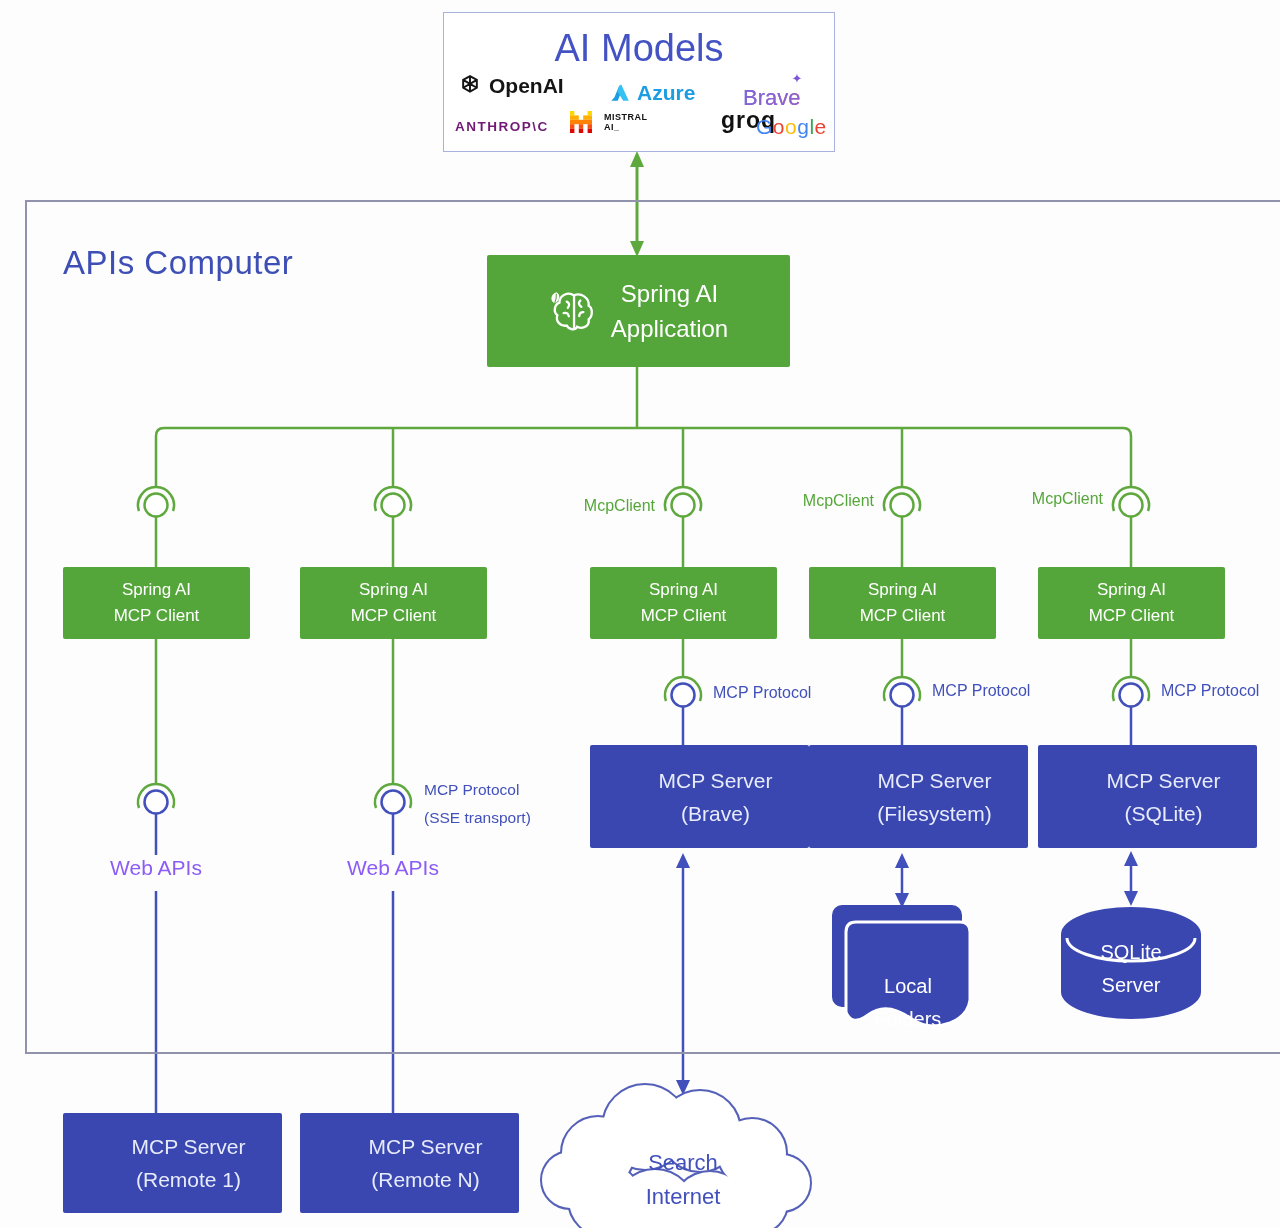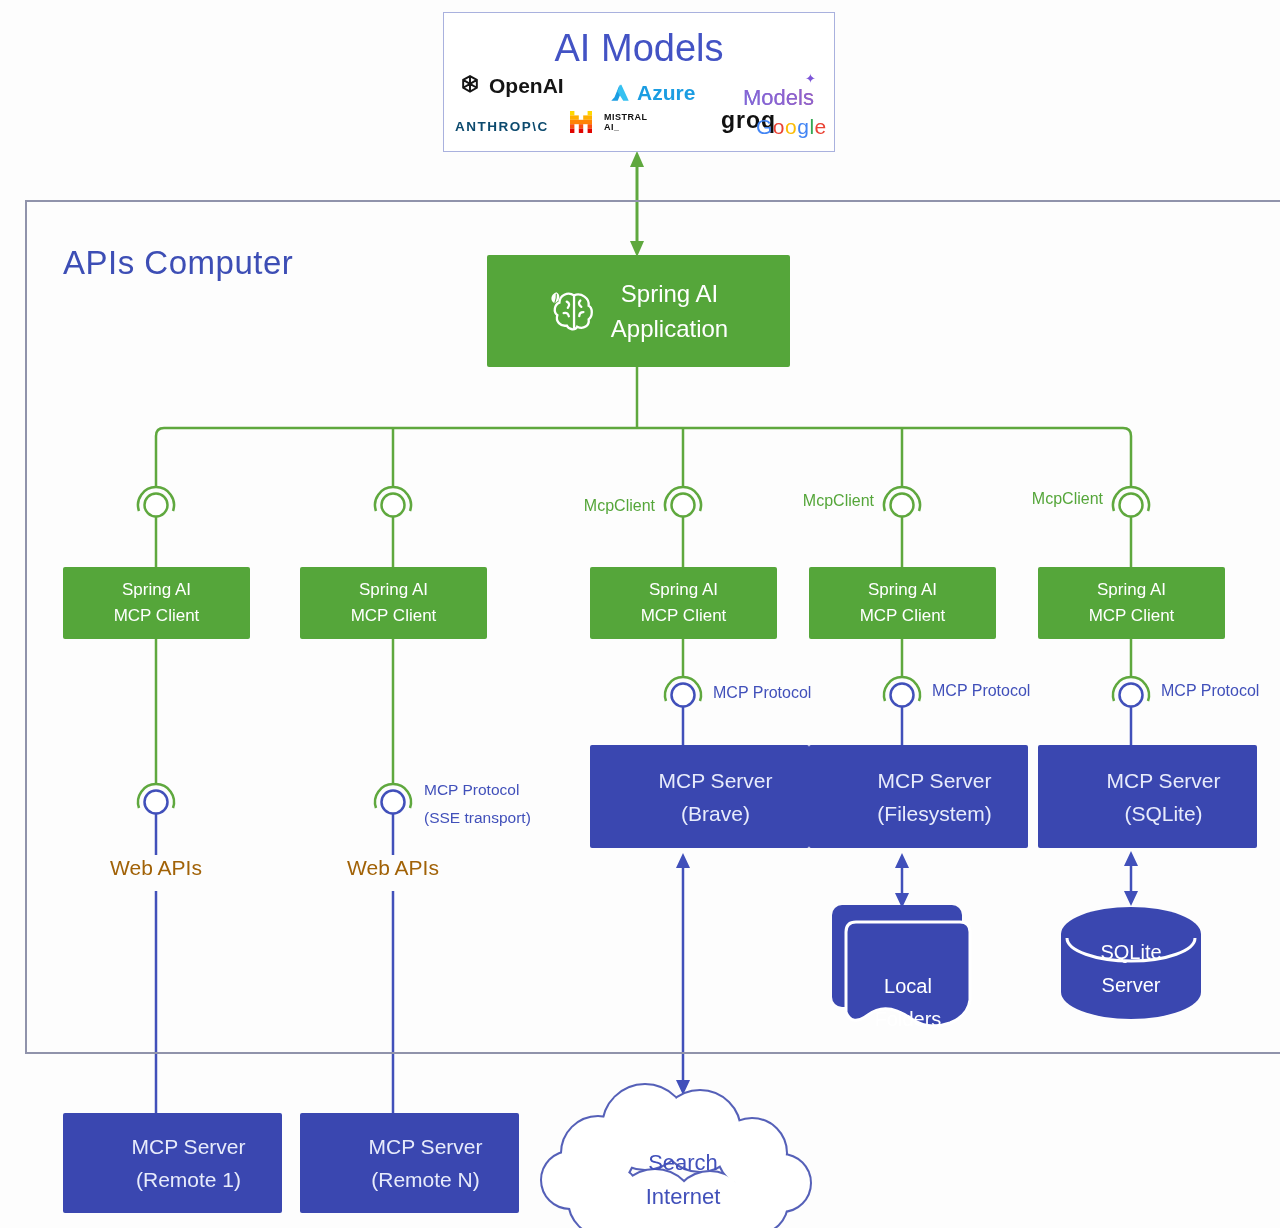--- a/index.html
+++ b/index.html
@@ -12,21 +12,21 @@
   .bigbox{left:25px;top:200px;width:1262px;height:850px;border:2px solid #9093ab;background:transparent;}
   .yc-label{left:63px;top:244px;font-size:33px;color:#3d4eb5;letter-spacing:.5px;}
   
   .aibox{left:443px;top:12px;width:390px;height:138px;background:#fff;border:1.5px solid #a9b1de;}
   .ai-title{left:0;top:14px;width:100%;text-align:center;font-size:38px;color:#4353c4;}
   .logo{display:flex;align-items:center;gap:6px;}
   .openai{left:13px;top:60px;font-size:21px;font-weight:bold;color:#151515;}
   .azure{left:165px;top:68px;font-size:21px;font-weight:bold;color:#1b9de2;}
   .gemini{left:299px;top:72px;font-size:22px;color:#8a63d2;}
   .gem-sparkle{position:absolute;right:-2px;top:-14px;font-size:13px;color:#7d55d8;}
-  .anthropic{left:11px;top:106px;font-size:13.5px;font-weight:bold;letter-spacing:1.5px;color:#0c4a6e;}
+  .anthropic{left:11px;top:106px;font-size:13.5px;font-weight:bold;letter-spacing:1.5px;color:#701a75;}
   .mistral{left:126px;top:98px;gap:12px;}
   .mistral-txt{font-size:9px;font-weight:bold;color:#111;line-height:10px;letter-spacing:.5px;}
   .groq{left:229px;top:94px;font-size:23px;font-weight:bold;color:#111;letter-spacing:1px;margin-left:48px;}
   .google{left:312px;top:94px;font-size:21px;font-weight:normal;letter-spacing:.5px;margin-top:8px;}
   .g-b{color:#4285F4}.g-r{color:#EA4335}.g-y{color:#FBBC05}.g-g{color:#34A853}
   
   .gbox{background:#55a63a;color:#fff;display:flex;flex-direction:column;align-items:center;
         justify-content:center;text-align:center;border-radius:2px;}
   .app{left:487px;top:255px;width:303px;height:112px;flex-direction:row;gap:14px;font-size:24px;line-height:35px;}
   .client{width:187px;height:72px;top:567px;font-size:17px;line-height:26px;}
@@ -38,21 +38,21 @@
   .s3{left:590px}.s4{left:809px}.s5{left:1038px}
   .remote{width:187px;height:100px;top:1113px;}
   .r1{left:63px}.r2{left:300px}
   
   .lab-green{color:#55a63a;font-size:16px;}
   .lab-blue{color:#4150ba;font-size:16px;}
   .mcpc{width:115px;text-align:right;}
   .mc3{left:540px;top:497px}.mc4{left:759px;top:492px}.mc5{left:988px;top:490px}
   .mp3{left:713px;top:684px}.mp4{left:932px;top:682px}.mp5{left:1161px;top:682px;width:125px;}
   .sse{left:424px;top:776px;font-size:15.5px;line-height:28px;}
-  .webapis{width:140px;text-align:center;font-size:21px;color:#a16207;top:856px;}
+  .webapis{width:140px;text-align:center;font-size:21px;color:#8b5cf6;top:856px;}
   .w1{left:86px}.w2{left:323px}
   .cloudtxt{left:600px;top:1146px;width:166px;text-align:center;font-size:22px;color:#4150ba;line-height:34px;}
   .restxt{color:#fff;text-align:center;font-size:20px;line-height:33px;}
   .folders-txt{left:846px;top:970px;width:124px;}
   .cyl-txt{left:1066px;top:936px;width:130px;}
 </style>
 </head>
 <body>
 
 <div id="canvas">
@@ -195,21 +195,21 @@
       <svg width="22" height="22" viewBox="0 0 24 24">
         <path fill="#1b9de2" d="M11.5 3 L6 16.5 L2.5 20.5 H9.5 L12.5 13 Z"></path>
         <path fill="#35c1f1" d="M12.5 3 H13.5 L21.5 20.5 H15.5 L9 10 Z"></path>
       </svg>
       <span>Azure</span>
     </div>
 
     <div class="abs gemini" style="position:absolute;">
       <span class="gem-sparkle">✦</span>
       <span style="background:linear-gradient(90deg,#4285F4,#9b72cb,#d96570);
-                   -webkit-background-clip:text;background-clip:text;color:#8a63d2;">Models</span>
+                   -webkit-background-clip:text;background-clip:text;color:#8a63d2;">Brave</span>
     </div>
 
     <div class="abs anthropic">ANTHROP\C</div>
 
     <div class="abs logo mistral">
       <svg width="22" height="22" viewBox="0 0 22 22">
         <rect x="0" y="0" width="4.4" height="4.4" fill="#ffd800"></rect>
         <rect x="17.6" y="0" width="4.4" height="4.4" fill="#ffd800"></rect>
         <rect x="0" y="4.4" width="8.8" height="4.4" fill="#ffaf00"></rect>
         <rect x="13.2" y="4.4" width="8.8" height="4.4" fill="#ffaf00"></rect>

